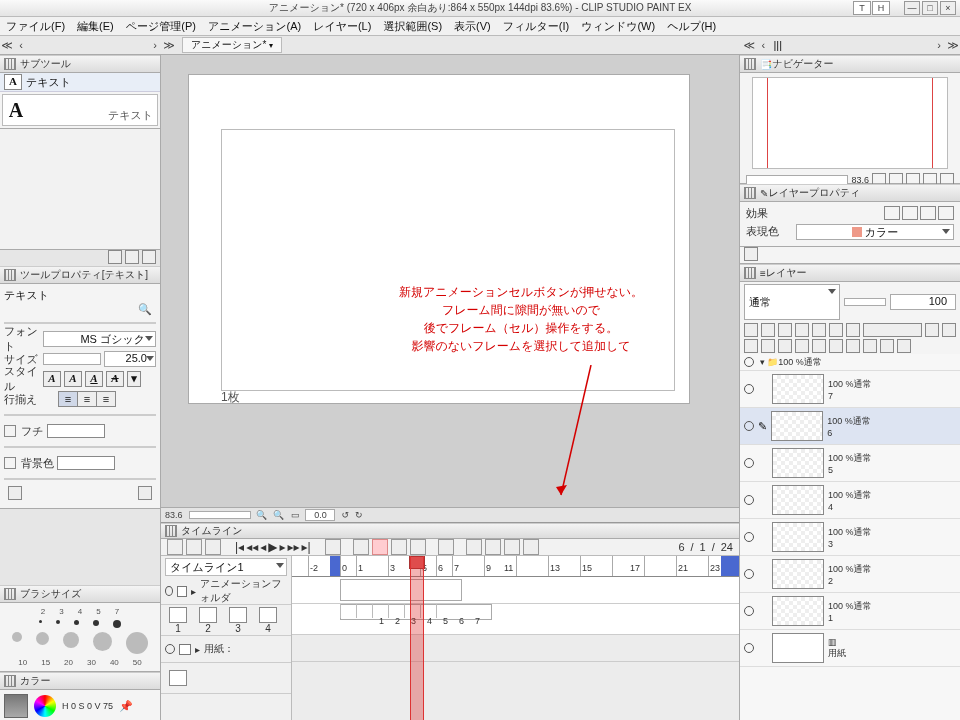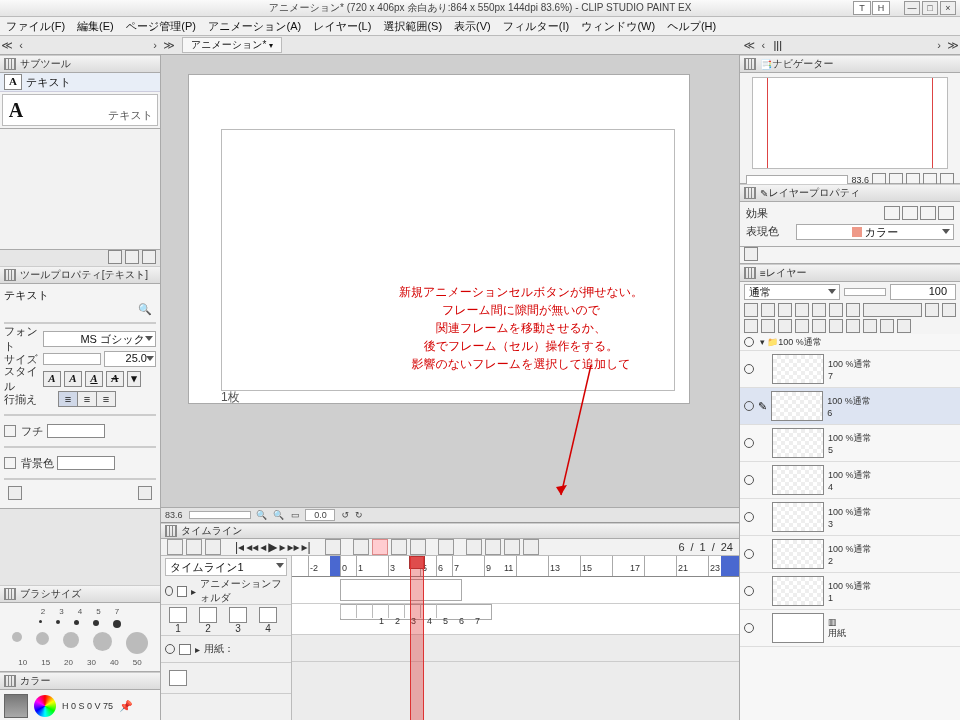--- a/index.html
+++ b/index.html
@@ -102,21 +102,21 @@
   .layer-toolbar span{width:12px;height:12px;border:1px solid #888;background:#eee;}
   .layer-list{flex:1;overflow:auto;background:#f7f7f7;}
   .folder-row{display:flex;align-items:center;height:16px;padding:0 4px;font-size:9px;color:#333;border-bottom:1px solid #ddd;}
   .folder-row .eye{margin-right:6px;}
   .layer-row{display:flex;align-items:center;height:36px;border-bottom:1px solid #ddd;padding:0 4px;gap:4px;}
   .layer-row.sel{background:#dde4f2;}
   .layer-thumb{width:50px;height:28px;border:1px solid #888;background:repeating-conic-gradient(#eee 0 25%,#fff 0 50%) 0 0/8px 8px;}
   .layer-info{display:flex;flex-direction:column;font-size:9px;color:#333;}
   .sep{height:1px;background:#aaa;}
   .blendrow{display:flex;align-items:center;gap:4px;padding:2px 4px;}
-  .blendsel{flex:1;height:14px;background:#fff;border:1px solid #aaa;padding:0 4px;display:flex;align-items:center;position:relative;}
+  .blendsel{flex:1;height:14px;background:#fff;border:1px solid #aaa;padding:10px 4px;display:flex;align-items:center;position:relative;}
   .blendsel .tri{position:absolute;right:3px;top:4px;border-left:4px solid transparent;border-right:4px solid transparent;border-top:5px solid #555;}
   .opac{width:48px;height:14px;border:1px solid #aaa;background:#fff;text-align:right;padding:0 8px;}
   .cel-thumbs{display:flex;gap:12px;padding:2px 4px;}
   .cel-thumbs .c{width:16px;height:14px;background:#fff;border:1px solid #888;}
 </style>
 </head>
 <body>
 
 <div class="titlebar">
   <span>アニメーション* (720 x 406px 余白あり:864 x 550px 144dpi 83.6%)  - CLIP STUDIO PAINT EX</span>
@@ -297,21 +297,20 @@
   </div>
 
   <div class="centercol">
     <div class="canvas-area">
       <div class="page"></div>
       <div class="inner-frame"></div>
       <div style="position:absolute;top:334px;left:60px;font-size:12px;color:#555">1枚</div>
       <div class="anno">
         <div>新規アニメーションセルボタンが押せない。</div>
         <div>フレーム間に隙間が無いので</div>
-        <div>関連フレームを移動させるか、</div>
         <div>後でフレーム（セル）操作をする。</div>
         <div>影響のないフレームを選択して追加して</div>
       </div>
       <svg class="arrow-svg" width="60" height="140">
         <line x1="40" y1="0" x2="10" y2="130" stroke="#d40000" stroke-width="1.5"></line>
         <polygon points="10,130 16,120 5,122" fill="#d40000"></polygon>
       </svg>
     </div>
     <div class="canvas-status">
       <span>83.6</span>

